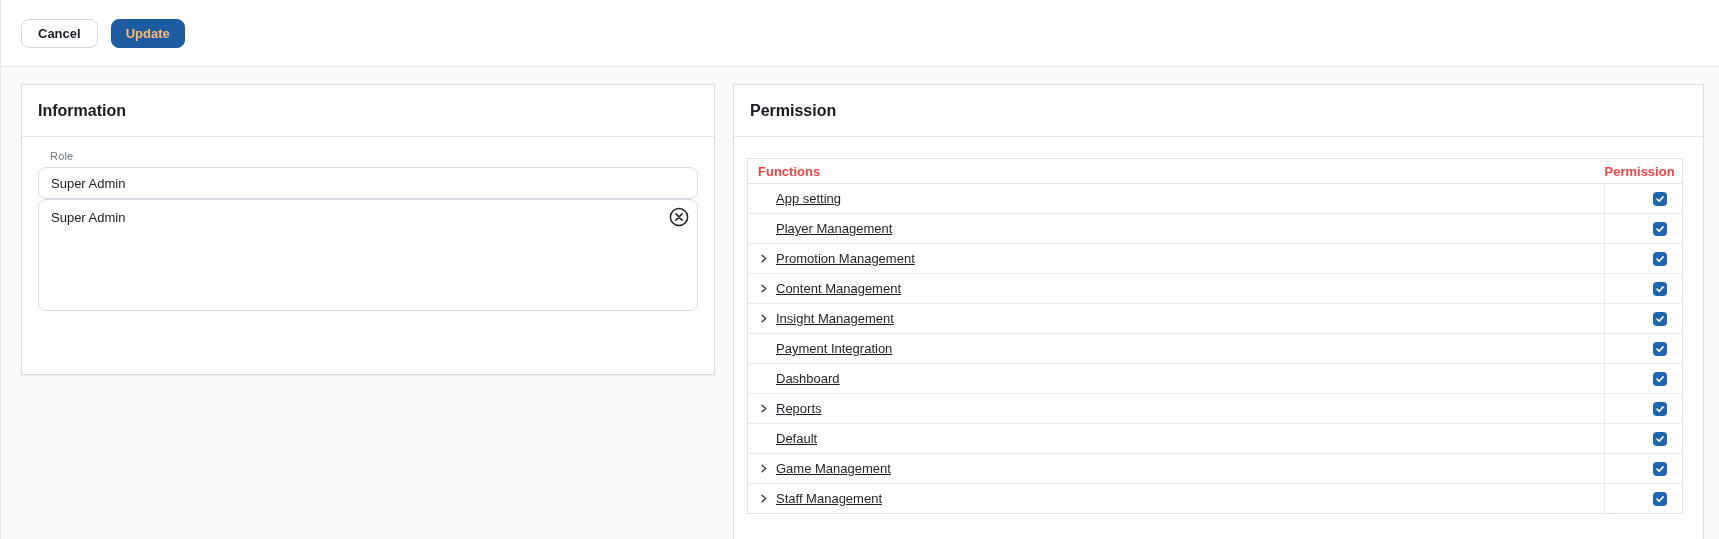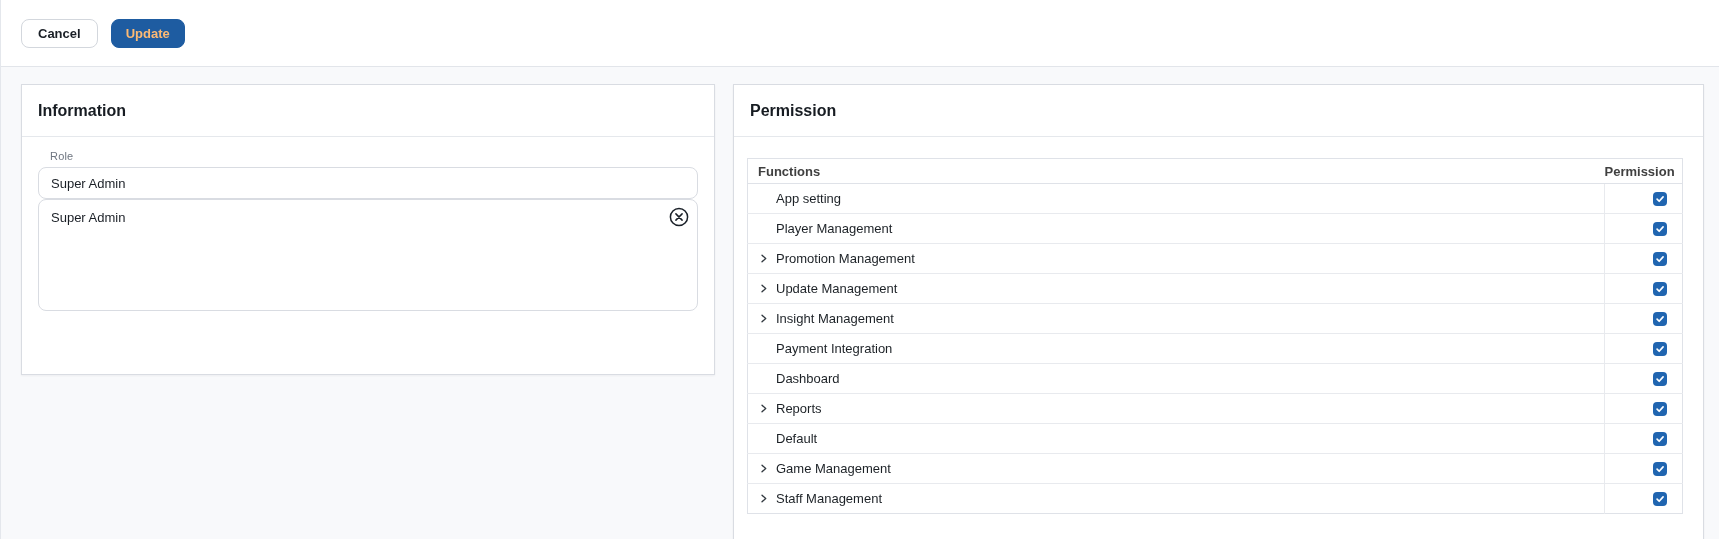--- a/index.html
+++ b/index.html
@@ -68,35 +68,35 @@
     display:flex; align-items:center; justify-content:center;
   }
   
   .panel-perm { width:971px; height:460px; }
   .perm-body { padding:21px 20px 0 13px; }
   table.perm-table {
     width:100%; border-collapse:collapse; border:1px solid #dfe2e8;
     font-size:13px; background:#fff; table-layout:fixed;
   }
   .perm-table th {
-    height:25px; font-size:13px; font-weight:700; color:#404040;
+    height:25px; font-size:13px; font-weight:700; color:#ef4444;
     border-bottom:1px solid #dfe2e8; padding:0;
   }
   th.col-functions { text-align:left; padding-left:10px; }
   th.col-perm { text-align:right; padding-right:15px; width:78px; }
   .perm-table td { height:30px; padding:0; }
   .perm-table tbody tr + tr td { border-top:1px solid #e8eaee; }
   td.cell-fn { padding-left:10px; }
   .fn-inner { display:flex; align-items:center; }
   .chev {
     width:11px; height:11px; flex:none; margin-right:7px;
     display:inline-flex; align-items:center; justify-content:center; cursor:pointer;
   }
   .chev.hidden { visibility:hidden; }
-  .row-label { color:#1c2126; }
+  .row-label { color:#1c2126;text-decoration:underline; }
   td.cell-perm {
     border-left:1px solid #e8eaee; text-align:right; padding-right:15px; width:78px;
   }
   .checkbox {
     display:inline-flex; width:14px; height:14px; border-radius:4px;
     background:var(--checkbox-blue,#2065b0);
     align-items:center; justify-content:center; vertical-align:middle; cursor:pointer;
   }
 </style>
 </head>
@@ -209,21 +209,21 @@
     </td>
   </tr>
               <tr>
     <td class="cell-fn">
       <span class="fn-inner">
         <span class="chev">
           <svg width="11" height="11" viewBox="0 0 12 12" fill="none">
             <polyline points="4.4,2.4 8.4,6 4.4,9.6" stroke="#333a41" stroke-width="1.5" stroke-linecap="round" stroke-linejoin="round"></polyline>
           </svg>
         </span>
-        <span class="row-label">Update Management</span>
+        <span class="row-label">Content Management</span>
       </span>
     </td>
     <td class="cell-perm">
       <span class="checkbox">
         <span style="display:flex;">
           <svg width="10" height="10" viewBox="0 0 12 12" fill="none">
             <path d="M2.5 6.2 L5 8.7 L9.7 3.4" stroke="#ffffff" stroke-width="2" stroke-linecap="round" stroke-linejoin="round"></path>
           </svg>
         </span>
       </span>

